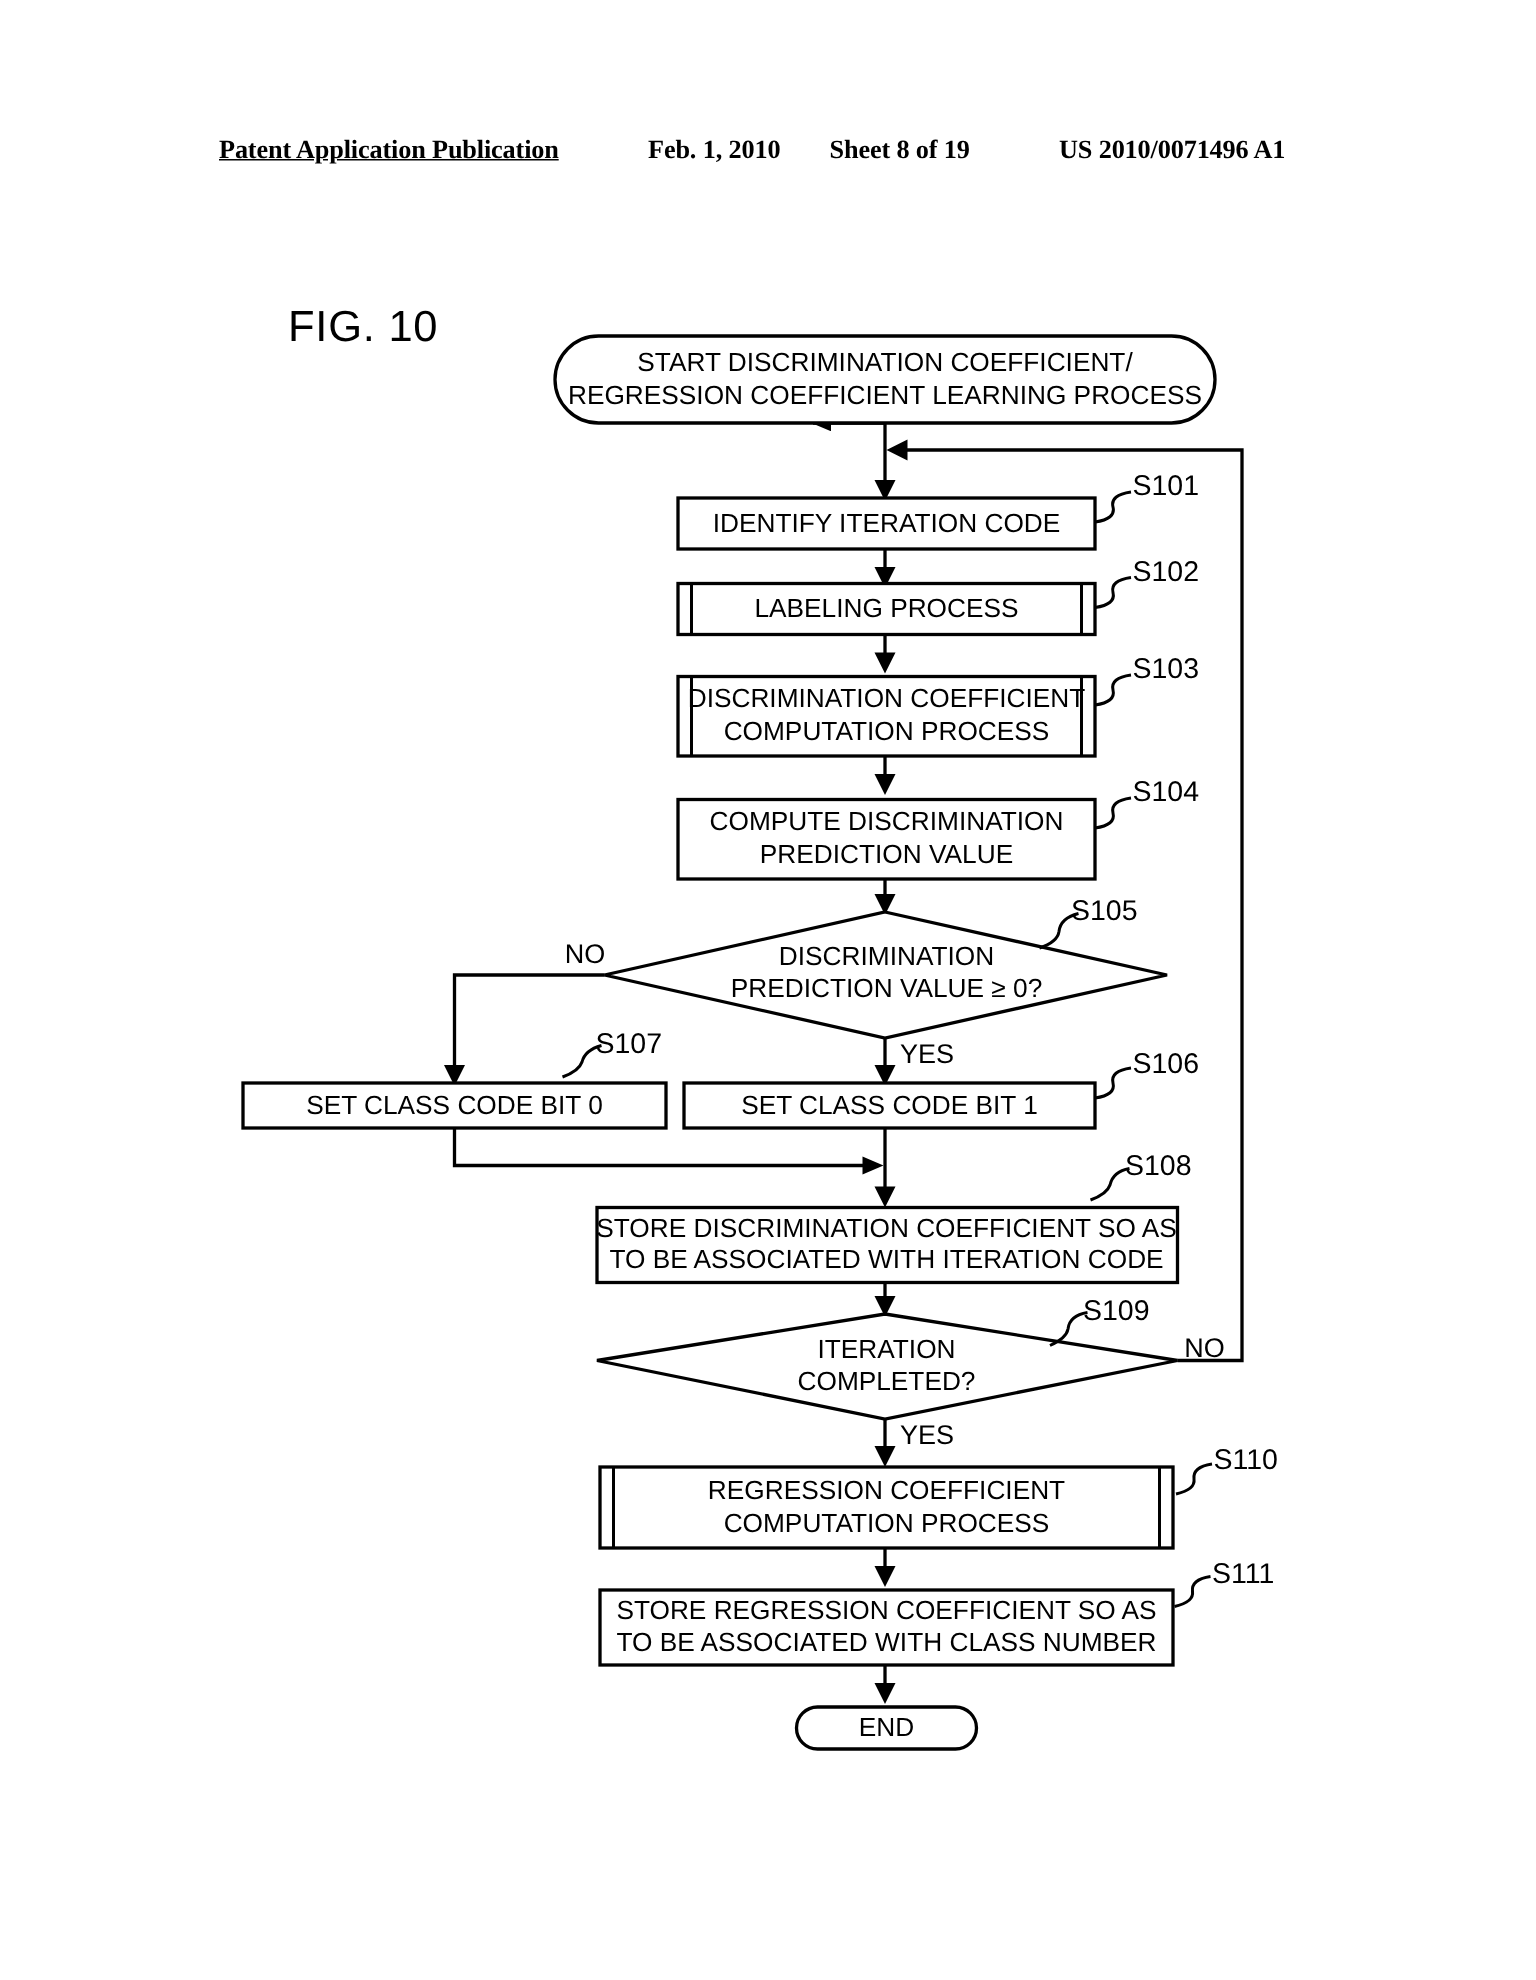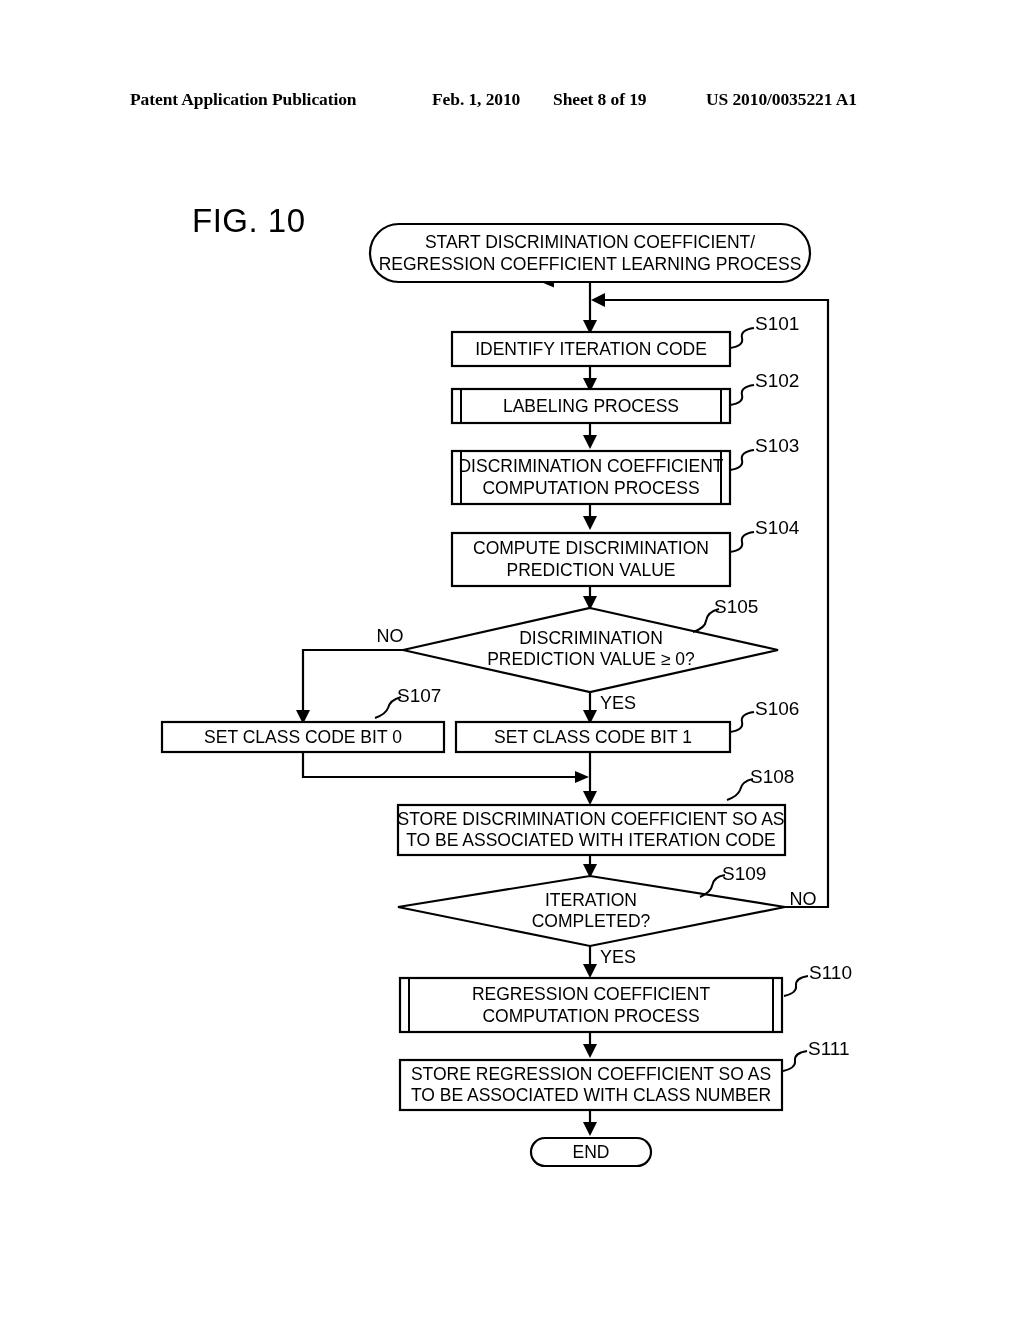--- a/index.html
+++ b/index.html
@@ -26,21 +26,22 @@
     display: flex;
     align-items: center;
     font-family: "Liberation Serif", serif;
     font-weight: bold;
     font-size: 17.5px;
     letter-spacing: -0.1px;
     white-space: nowrap;
   }
   #page-header .hdr-pub {
     position: absolute;
-    left: 130px;
+    left: 146px;
+    text-decoration: underline;
   }
   #page-header .hdr-date {
     position: absolute;
     left: 432px;
   }
   #page-header .hdr-sheet {
     position: absolute;
     left: 553px;
     text-align: right;
   }
@@ -48,21 +49,21 @@
     position: absolute;
     left: 706px;
   }
 
   
   #fig-title {
     position: absolute;
     left: 192px;
     top: 202px;
     font-family: "Liberation Sans", sans-serif;
-    font-size: 33px;
+    font-size: 29px;
     font-weight: normal;
     letter-spacing: 0.5px;
   }
 
   
   #flowchart {
     position: absolute;
     left: 0;
     top: 0;
     width: 1024px;
@@ -108,21 +109,21 @@
     stroke-width: 2;
   }
 </style>
 </head>
 <body>
 
 <div id="page-header">
   <span class="hdr-pub">Patent Application Publication</span>
   <span class="hdr-date">Feb. 1, 2010</span>
   <span class="hdr-sheet">Sheet 8 of 19</span>
-  <span class="hdr-patno">US 2010/0035221 A1</span>
+  <span class="hdr-patno">US 2010/0071496 A1</span>
 </div>
 
 <div id="fig-title">FIG. 10</div>
 
 <svg id="flowchart" viewBox="0 0 1024 1320">
   <defs>
     <marker id="arrowDown" markerWidth="10" markerHeight="12" refX="5" refY="11" orient="auto-start-reverse" markerUnits="userSpaceOnUse">
       <path d="M0,0 L10,0 L5,12 Z" fill="#000000"></path>
     </marker>
     <marker id="arrowHead" markerWidth="13" markerHeight="11" refX="12" refY="5.5" orient="auto" markerUnits="userSpaceOnUse">

